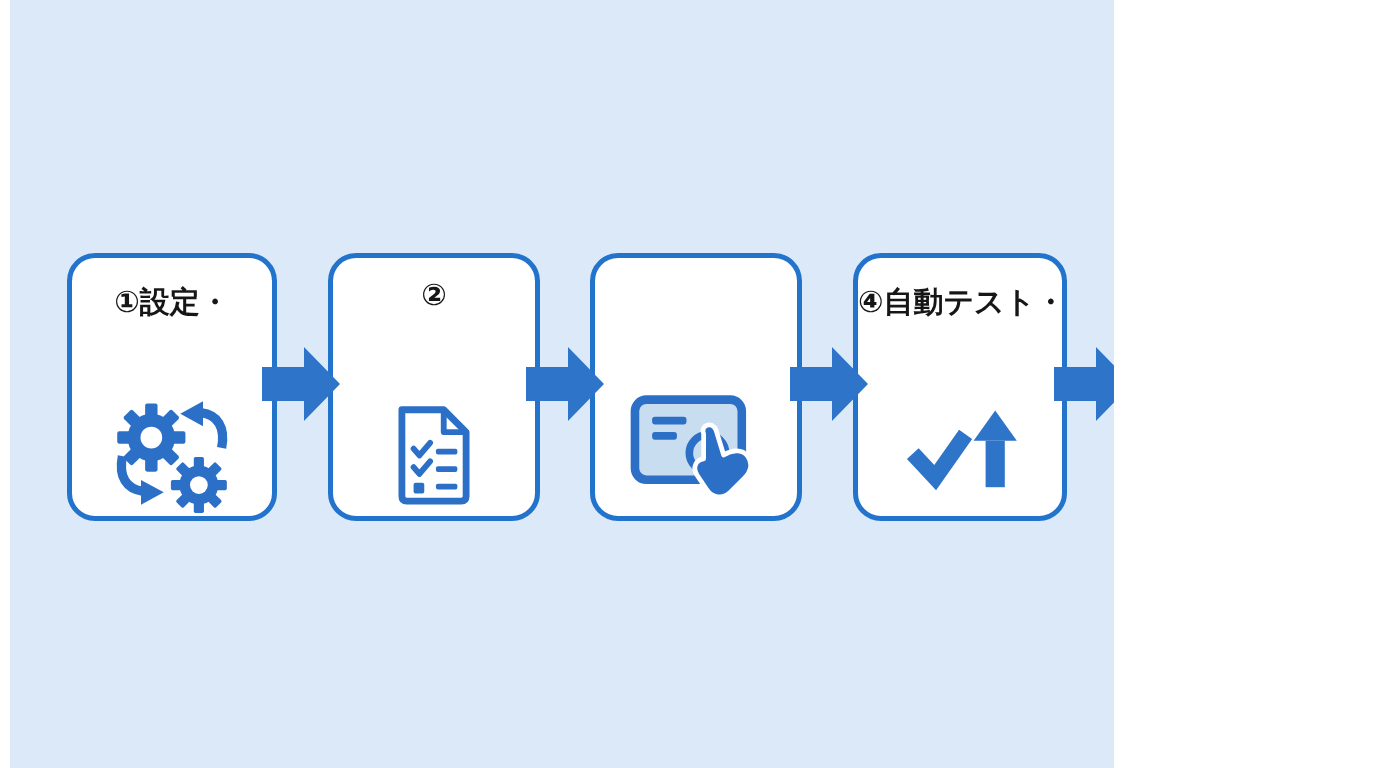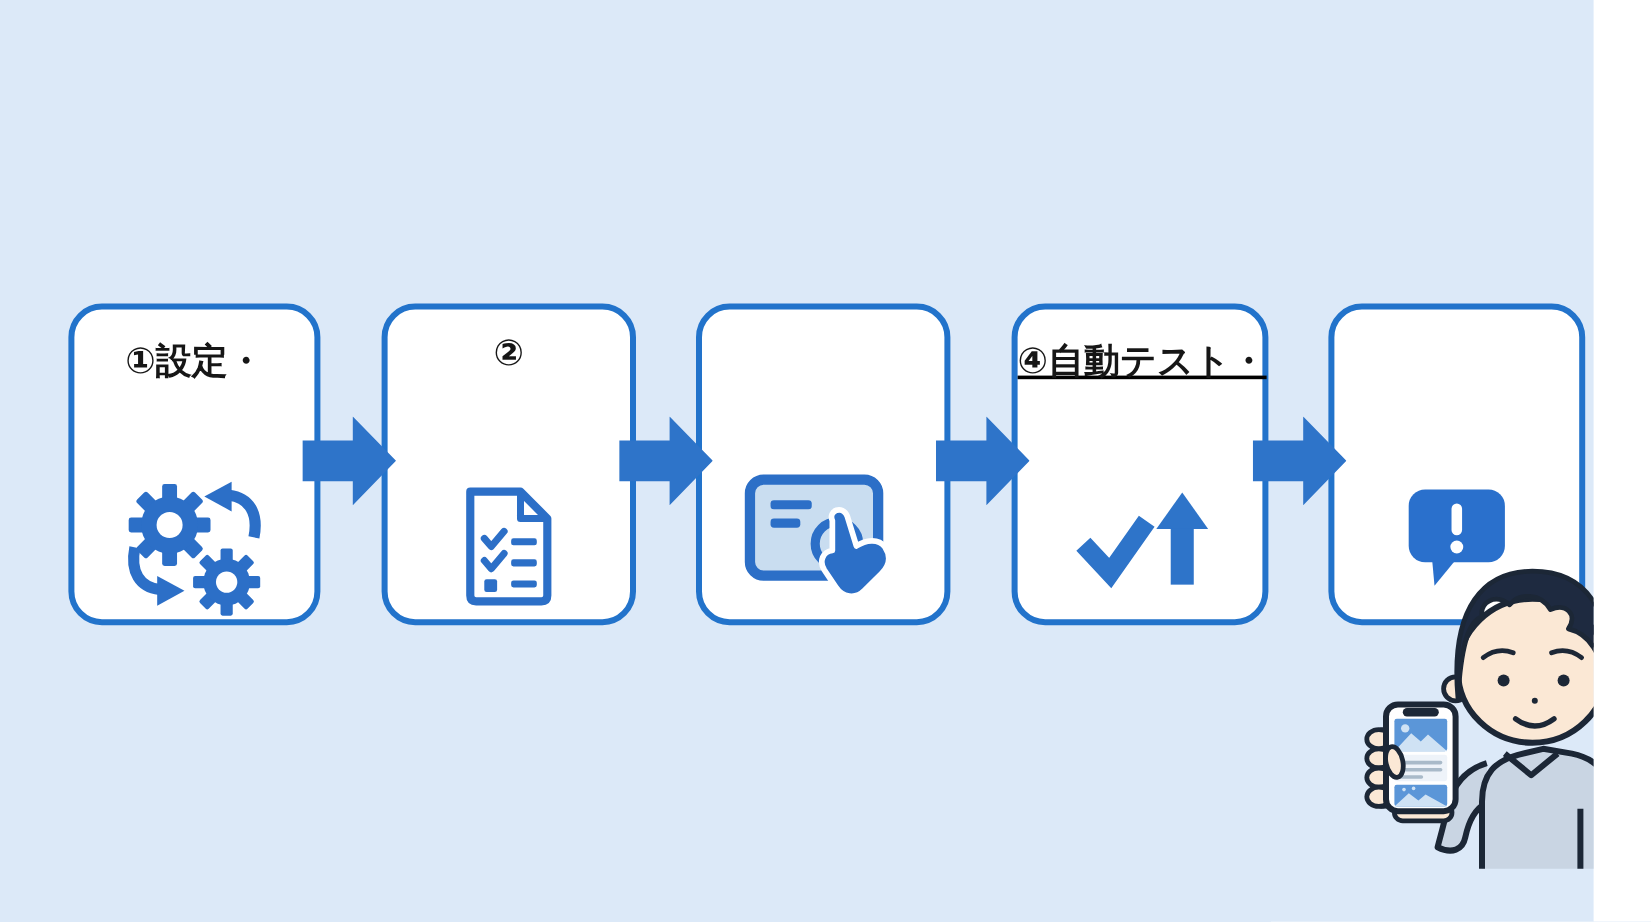--- a/index.html
+++ b/index.html
@@ -1,19 +1,20 @@
 <!DOCTYPE html>
 <html><head>
 <meta charset="utf-8">
 <style>
   html,body{margin:0;padding:0;}
   .canvas{
-    position:relative;width:1328px;height:768px;overflow:hidden;
+    position:relative;width:1104px;height:768px;overflow:hidden;
     background:#dce9f8;
     font-family:"Liberation Sans","DejaVu Sans",sans-serif;
+    margin-left:10px;
   }
   .step{
     position:absolute;top:253px;height:268px;box-sizing:border-box;
     background:#ffffff;border:5px solid #2273cb;border-radius:28px;
   }
   .step-title{
     margin-top:24px;text-align:center;font-weight:700;
     font-size:30px;line-height:1.35;color:#161616;white-space:nowrap;
   }
   .step-title.tight{margin-top:18px;line-height:1.24;}
@@ -85,21 +86,21 @@
     </div>
     <svg class="step-icon" style="top:134px;" width="134" height="124" viewBox="0 0 140 130">
       <rect x="6" y="8" width="112" height="84" rx="12" fill="#c9ddf0" stroke="#2c6fc7" stroke-width="9"></rect>
       <rect x="24" y="26" width="36" height="8" rx="3" fill="#2c6fc7"></rect>
       <rect x="24" y="42" width="26" height="8" rx="3" fill="#2c6fc7"></rect>
       <circle cx="82" cy="64" r="19" fill="none" stroke="#2c6fc7" stroke-width="8"></circle>
       <path d="M78 44 c-4 -9 9 -14 13 -4 l8 26 c8 -5 19 -7 25 1 c6 9 3 17 -3 23 l-15 15 c-8 8 -19 6 -25 -3 l-10 -15 c-5 -8 -1 -16 7 -17 z" fill="#2c6fc7" stroke="#ffffff" stroke-width="5" stroke-linejoin="round"></path>
     </svg>
   </div>
 
-  <div class="step" style="left:843px;width:214px;text-decoration:underline;">
+  <div class="step" style="left:843px;width:214px;">
     <div class="step-title">
       <div>④自動テスト・</div>
     </div>
     <svg class="step-icon" style="top:146px;" width="120" height="88" viewBox="0 0 150 110">
       <path d="M16 62 L44 92 L82 38" fill="none" stroke="#2e74c9" stroke-width="20"></path>
       <polygon points="92,46 146,46 119,8" fill="#2e74c9"></polygon>
       <rect x="107" y="46" width="24" height="58" fill="#2e74c9"></rect>
     </svg>
   </div>
 

